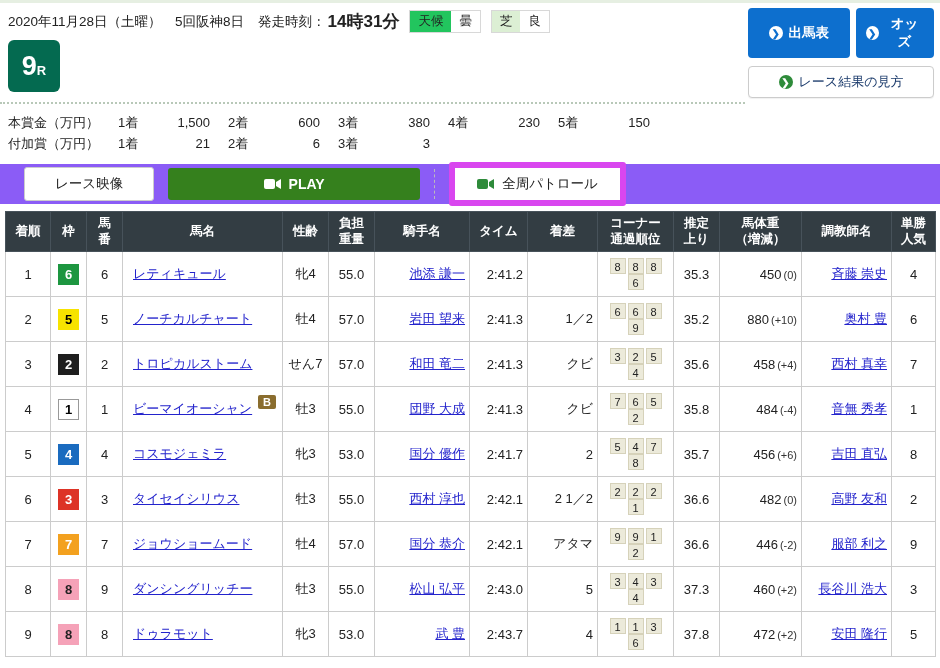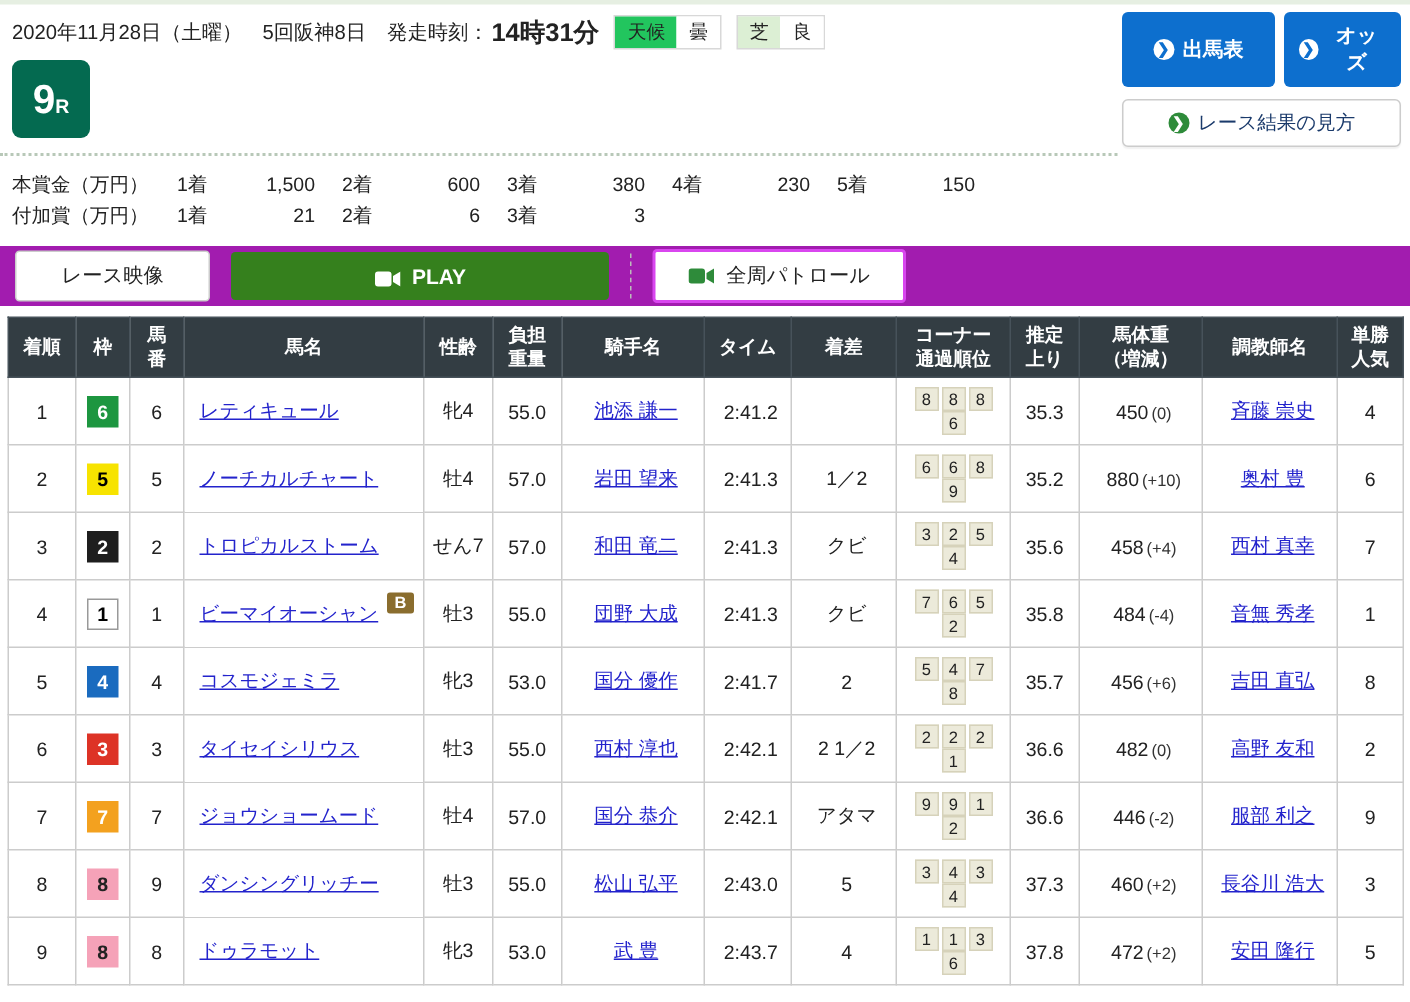--- a/index.html
+++ b/index.html
@@ -53,37 +53,37 @@
   .course-unit { font-size:11px; }
 
   
   .prize { padding:8px 8px 4px 8px; }
   .prize-row { display:flex; font-size:13px; line-height:21px; }
   .p-label { width:110px; }
   .p-place { width:34px; }
   .p-val { width:58px; text-align:right; margin-right:18px; }
 
   
-  .video-bar { background:#a21caf; margin-top:6px; padding:5px 10px; display:flex; align-items:center; height:40px; }
+  .video-bar { background:#8b5cf6; margin-top:6px; padding:5px 24px; display:flex; align-items:center; height:40px; }
   .btn-vid-white { background:#fff; border:1px solid #ccc; border-radius:3px; padding:7px 30px;
     font-size:13.5px; cursor:pointer; color:#222; }
   .btn-play { background:#35801d; color:#fff; font-weight:bold; border:none; border-radius:3px;
     width:252px; padding:8px 0; margin-left:14px; font-size:14px; cursor:pointer;
-    display:flex; align-items:flex-end; justify-content:center; gap:8px; }
+    display:flex; align-items:center; justify-content:center; gap:8px; }
   .vsep { border-left:1px dashed #bbb; height:30px; margin:0 14px; }
-  .btn-patrol { background:#fff; border:2px solid #d946ef; border-radius:3px; padding:7px 22px;
+  .btn-patrol { background:#fff; border:6px solid #d946ef; border-radius:3px; padding:7px 22px;
     font-size:13.5px; cursor:pointer; color:#222; display:flex; align-items:center; gap:8px; }
 
   
   table.results { border-collapse:collapse; table-layout:fixed; width:930px; margin:7px 5px 0 5px; }
   .results th { background:#333d43; color:#fff; font-size:12.5px; font-weight:bold;
     padding:4px 1px; white-space:pre-line; line-height:1.25; border:1px solid #47525a; }
   .results td { border:1px solid #ccc; font-size:13px; padding:6px 4px; height:20px; background:#fff; }
   .c { text-align:center; }
-  .left { text-align:center; padding-left:8px !important; }
+  .left { text-align:right; padding-left:8px !important; }
   .name-cell { text-align:left; padding-left:10px !important; position:relative; }
   a.lnk { color:#2323cc; text-decoration:underline; cursor:pointer; }
   .waku-badge { display:inline-flex; width:21px; height:21px; align-items:center;
     justify-content:center; font-weight:bold; font-size:13px; }
   .w1 { background:#fff; border:1px solid #999; color:#000; }
   .w2 { background:#1e1e1e; color:#fff; }
   .w3 { background:#dd3326; color:#fff; }
   .w4 { background:#1a6bbf; color:#fff; }
   .w5 { background:#f7e300; color:#000; }
   .w6 { background:#1d9640; color:#fff; }

